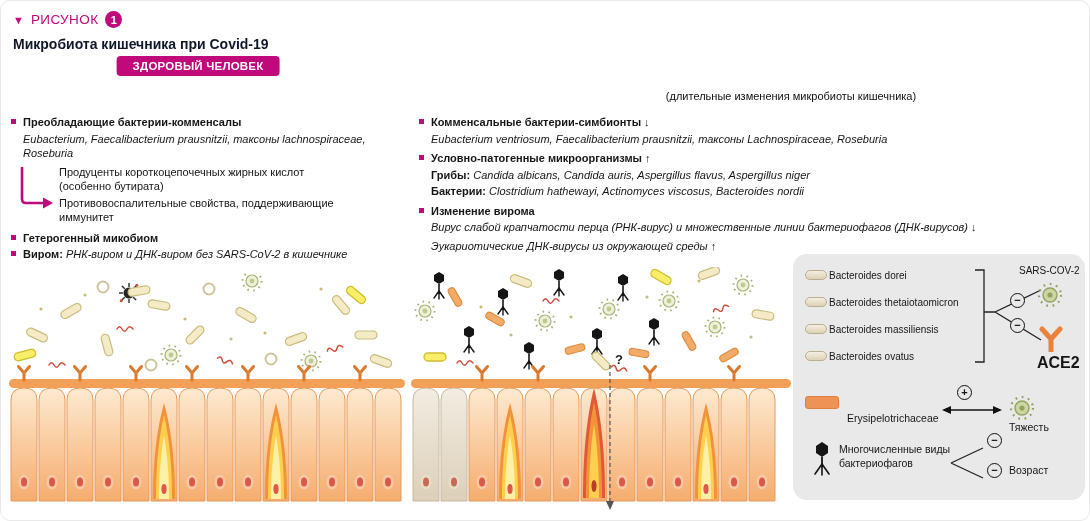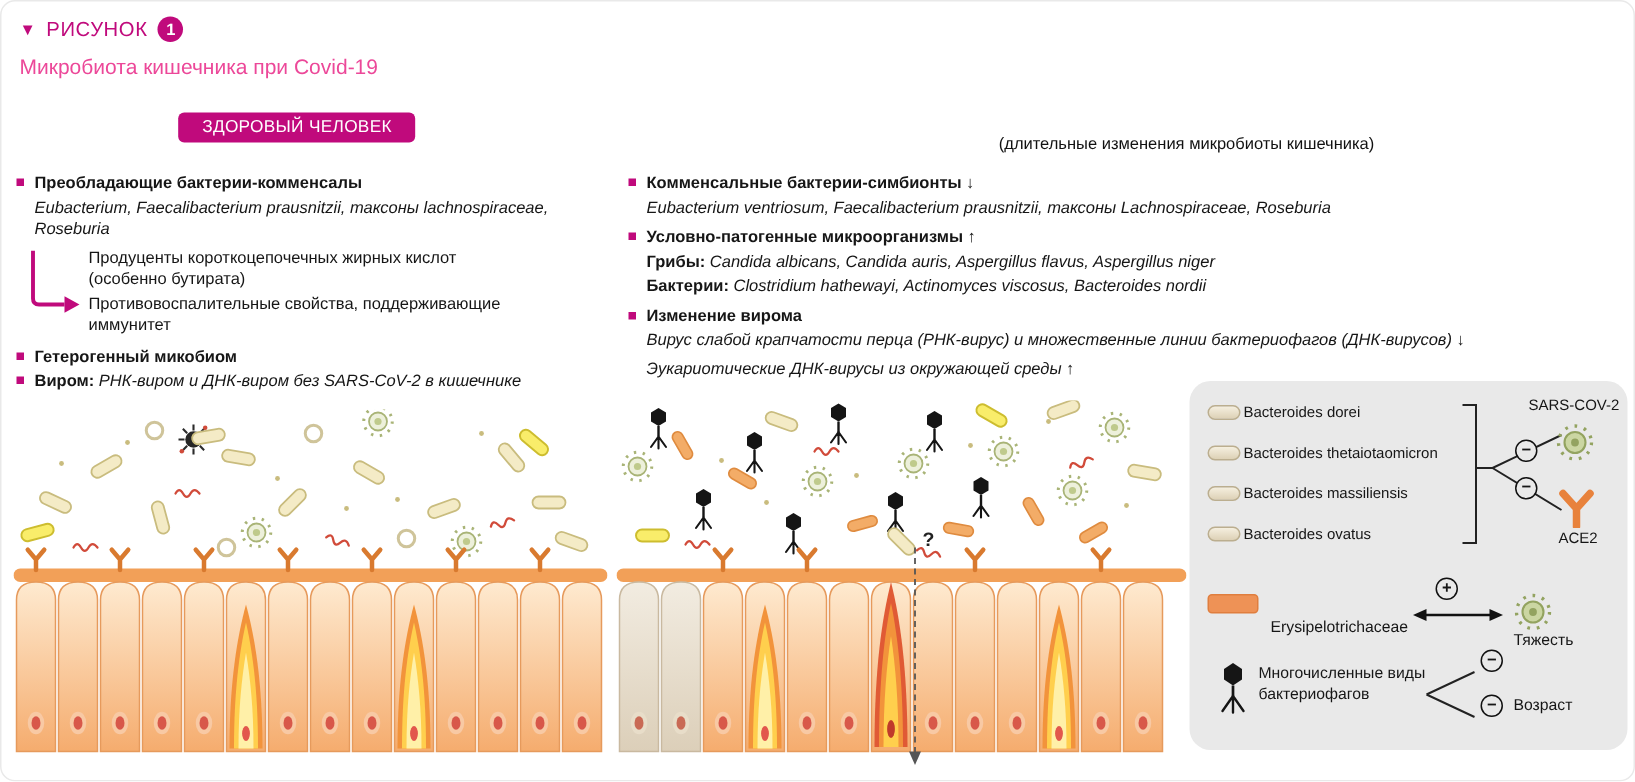--- a/index.html
+++ b/index.html
@@ -2,22 +2,22 @@
 <html><head>
 <meta charset="utf-8">
 <style>
   *{margin:0;padding:0;box-sizing:border-box}
   body{font-family:"Liberation Sans",sans-serif;background:#fff}
   .page{position:relative;width:1090px;height:521px;background:#fff;overflow:hidden;border:1px solid #e9e9e9;border-radius:10px}
   .fig-header{position:absolute;left:12px;top:10px;display:flex;align-items:center;gap:7px}
   .tri{color:#C00A7C;font-size:11px}
   .fig-label{color:#C00A7C;font-weight:normal;font-size:13.5px;letter-spacing:.4px}
   .fig-num{width:17px;height:17px;border-radius:50%;background:#C00A7C;color:#fff;font-size:11px;font-weight:bold;display:flex;align-items:center;justify-content:center}
-  .page-title{position:absolute;left:12px;top:35px;font-size:14px;font-weight:normal;color:#ec4899}
-  .badge{position:absolute;top:74px;transform:translateX(-50%);background:#C00A7C;color:#fff;font-weight:normal;font-size:11.5px;padding:4px 16px;border-radius:4px;white-space:nowrap;letter-spacing:.2px}
+  .page-title{position:absolute;left:12px;top:35px;font-size:14px;font-weight:bold;color:#0f172a}
+  .badge{position:absolute;top:55px;transform:translateX(-50%);background:#C00A7C;color:#fff;font-weight:bold;font-size:11.5px;padding:4px 16px;border-radius:4px;white-space:nowrap;letter-spacing:.2px}
   .badge.h{left:197px}.badge.c{left:790px}
   .covid-caption{position:absolute;top:89px;left:790px;transform:translateX(-50%);font-size:11px;color:#111;white-space:nowrap}
   .col{position:absolute;font-size:11px;color:#161616;line-height:1.32}
   .col p{margin:0 0 2px}
   .left-col{left:10px;top:114px;width:398px}
   .right-col{left:418px;top:114px;width:668px}
   .t{position:relative;padding-left:12px}
   .mt{margin-top:5px !important}
   .bullet{position:absolute;left:0;top:4px;width:5px;height:5px;background:#C00A7C}
   .species{padding-left:12px;font-style:italic;margin-bottom:4px !important}
@@ -29,21 +29,21 @@
   .elbow{position:absolute;left:4px;top:2px}
   .illus{position:absolute}
   
   .legend{position:absolute;left:792px;top:253px;width:292px;height:246px;background:#E9E9E9;border-radius:14px;font-size:10.5px;color:#161616}
   .legend .abs{position:absolute}
   .bact-row{position:absolute;left:12px;display:flex;align-items:center;gap:2px;height:14px}
   .bact-row span.lbl{font-size:10px}
   .capsule{width:22px;height:10px;border:1px solid #BBAE8F;border-radius:5px;background:linear-gradient(180deg,#F5EFDF,#DDD1B6);flex:0 0 auto}
   .sign{position:absolute;width:15px;height:15px;border:1.5px solid #111;border-radius:50%;background:#E9E9E9;display:flex;align-items:center;justify-content:center;font-size:11px;font-weight:bold;line-height:1}
   .sars-label{position:absolute;left:226px;top:11px;width:64px;font-size:10px}
-  .ace2-label{position:absolute;left:244px;top:100px;width:30px;text-align:center;font-size:10px;font-weight:normal}
+  .ace2-label{position:absolute;left:244px;top:100px;width:30px;text-align:center;font-size:16px;font-weight:bold}
   .erys-swatch{position:absolute;left:12px;top:142px;width:34px;height:13px;background:#EE9256;border:1px solid #E07E3E;border-radius:3px}
   .erys-label{position:absolute;left:54px;top:158px}
   .phage-label{position:absolute;left:46px;top:189px;line-height:1.3}
   .sev-label{position:absolute;left:216px;top:167px}
   .age-label{position:absolute;left:216px;top:210px}
 </style>
 </head>
 <body>
 
 <svg width="0" height="0" style="position:absolute" aria-hidden="true">

